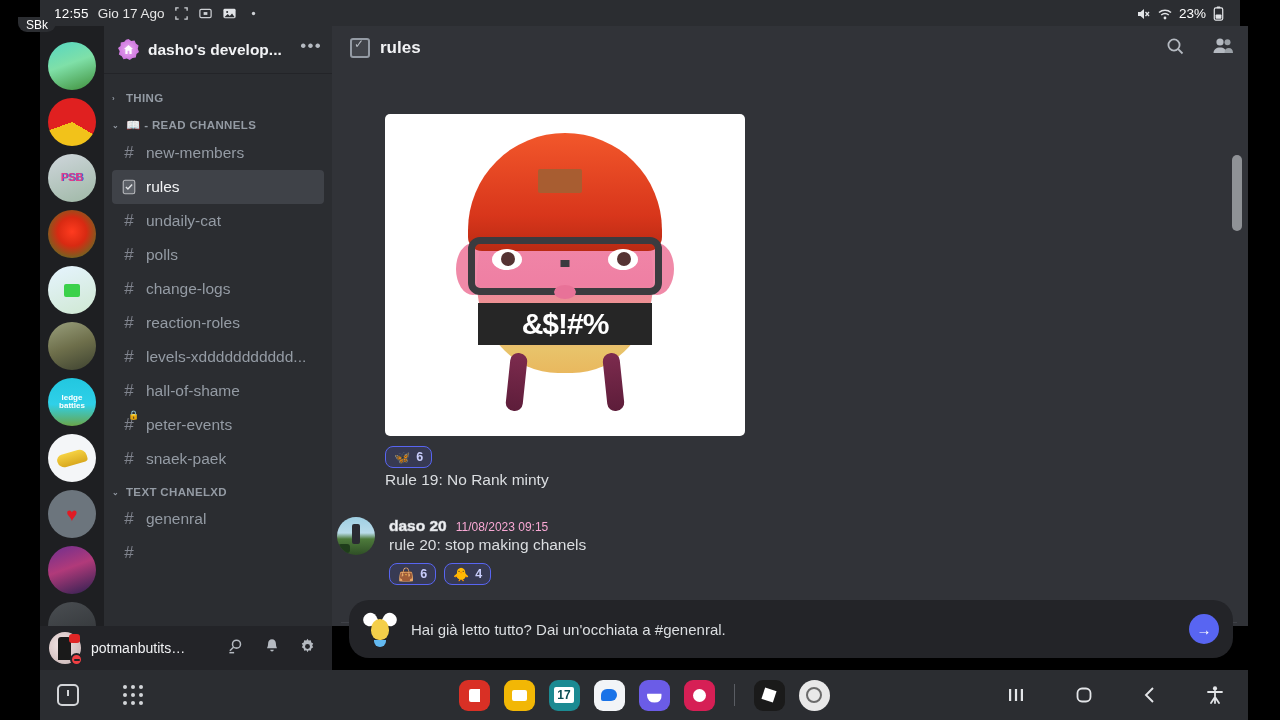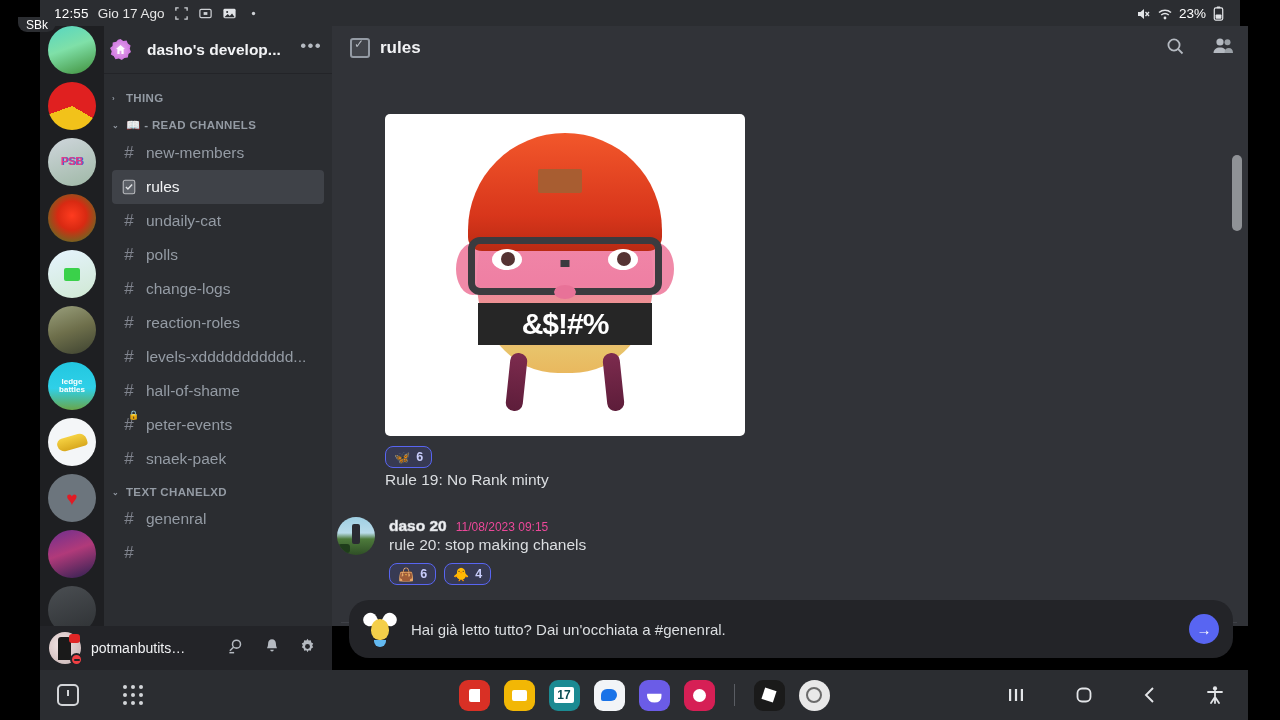--- a/index.html
+++ b/index.html
@@ -37,41 +37,41 @@
 
   
   .bezel-left { position: absolute; left: 0; top: 0; width: 40px; height: 720px; background: #000; }
   .bezel-right { position: absolute; left: 1248px; top: 0; width: 32px; height: 720px; background: #000; }
 
   
   .rail {
     position: absolute; left: 40px; top: 26px; width: 64px; height: 600px;
     background: #1e1f22;
     display: flex; flex-direction: column; align-items: center;
-    gap: 8px; 
+    gap: 8px; padding-top: 16px;
     overflow: hidden;
   }
   .server-pill-wrap { position: relative; width: 48px; height: 48px; flex: 0 0 auto; }
   .server {
     width: 48px; height: 48px; border-radius: 50%;
     overflow: hidden; position: relative;
     font-size: 8px; color: #fff; font-weight: bold;
     display: flex; align-items: center; justify-content: center;
     text-align: center; line-height: 1.05;
   }
 
   
   .sidebar {
     position: absolute; left: 104px; top: 26px; width: 228px; height: 600px;
     background: #2b2d31;
     overflow: hidden;
   }
   .srv-header {
-    height: 48px; display: flex; align-items: center; gap: 16px;
-    padding: 0 10px 0 6px; background: #2b2d31;
+    height: 48px; display: flex; align-items: center; gap: 9px;
+    padding: 0 10px 0 14px; background: #2b2d31;
     border-bottom: 1px solid #232428;
   }
   .srv-icon {
     width: 21px; height: 21px; flex: 0 0 auto;
     background: radial-gradient(circle at 50% 50%, #e7a8f0 0%, #d17ce0 62%, #b95fd0 100%);
     clip-path: polygon(50% 0%, 63% 9%, 79% 7%, 85% 22%, 98% 31%, 94% 47%, 100% 62%,
                        88% 72%, 85% 88%, 69% 90%, 56% 100%, 42% 93%, 26% 96%,
                        18% 82%, 4% 74%, 8% 58%, 0% 43%, 12% 33%, 13% 17%, 30% 13%, 38% 3%);
     position: relative;
   }
@@ -207,21 +207,21 @@
     background: linear-gradient(180deg,#9fcfe3 0%, #b9dcea 42%, #4d7a3b 58%, #2f4f26 100%);
     position: relative; overflow: hidden;
   }
   .msg-avatar .fig { position: absolute; left: 15px; top: 7px; width: 8px; height: 20px; background: #2b2b33; border-radius: 2px; }
   .msg-avatar .bush { position: absolute; left: 1px; bottom: 2px; width: 12px; height: 9px; background: #1f3d1b; border-radius: 3px; }
   .msg-head { display: flex; align-items: baseline; gap: 9px; }
   .msg-user {
     font-size: 15.5px; font-weight: bold; color: #f2f3f5;
     -webkit-text-stroke: 0.6px #cfd2d6;
   }
-  .msg-time { color: #ec4899; font-size: 12px; }
+  .msg-time { color: #f9a8d4; font-size: 12px; }
 
   .date-div { display: flex; align-items: center; gap: 10px; margin: 0 4px; }
   .date-div .line { flex: 1; height: 1px; background: #3f4147; }
   .date-div .dtext { color: #b5bac1; font-size: 12px; white-space: nowrap; }
 
   .prompt-bar {
     position: absolute; left: 349px; top: 600px; width: 884px; height: 58px;
     background: #232428; border-radius: 20px;
     display: flex; align-items: center; gap: 14px; padding: 0 14px;
   }

